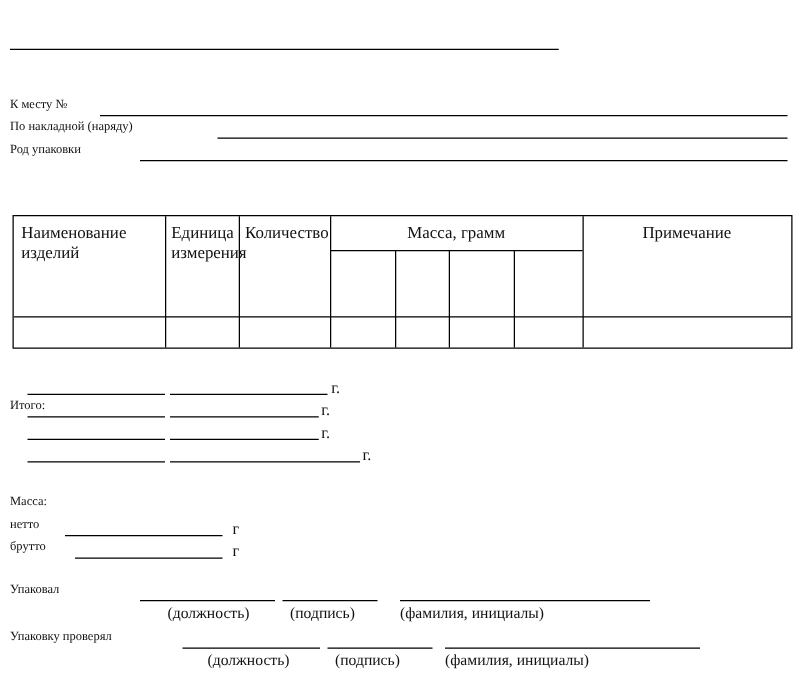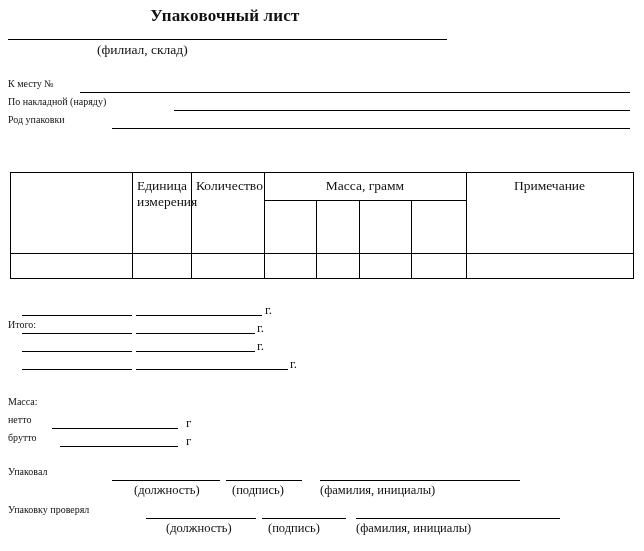--- a/index.html
+++ b/index.html
@@ -105,24 +105,22 @@
     position: absolute;
     font-size: 12.5px;
     white-space: nowrap;
   }
 </style>
 </head>
 <body>
 
 <div id="page">
 
-  <div class="doc-title">Упаковочный лист</div>
 
   <div class="rule" style="left:8px; top:39px; width:439px;"></div>
-  <div class="caption" style="left:97px; top:42px;">(филиал, склад)</div>
 
   <div class="field-label" style="left:8px; top:78px;">К месту №</div>
   <div class="rule" style="left:80px; top:92px; width:550px;"></div>
 
   <div class="field-label" style="left:8px; top:96px;">По накладной (наряду)</div>
   <div class="rule" style="left:174px; top:110px; width:456px;"></div>
 
   <div class="field-label" style="left:8px; top:114px;">Род упаковки</div>
   <div class="rule" style="left:112px; top:128px; width:518px;"></div>
 
@@ -134,20 +132,21 @@
     <div class="vline" style="left:455px;"></div>
 
     <div class="hline" style="left:253px; top:27px; width:202px;"></div>
 
     <div class="vline-sub" style="left:305px; top:27px; height:78px;"></div>
     <div class="vline-sub" style="left:348px; top:27px; height:78px;"></div>
     <div class="vline-sub" style="left:400px; top:27px; height:78px;"></div>
 
     <div class="hline" style="left:0px; top:80px; width:622px;"></div>
 
+    <div class="th" style="left:6px; top:5px; width:112px;">Наименование изделий</div>
     <div class="th" style="left:126px; top:5px; width:48px;">Единица измерения</div>
     <div class="th" style="left:185px; top:5px; width:62px;text-align:right;">Количество</div>
     <div class="th th-center" style="left:253px; top:5px; width:202px;">Масса, грамм</div>
     <div class="th th-center" style="left:455px; top:5px; width:167px;">Примечание</div>
 
     <div style="position:absolute; left:0px; top:81px; width:121px; height:24px;"></div>
     <div style="position:absolute; left:122px; top:81px; width:58px; height:24px;"></div>
     <div style="position:absolute; left:181px; top:81px; width:72px; height:24px;"></div>
     <div style="position:absolute; left:254px; top:81px; width:51px; height:24px;"></div>
     <div style="position:absolute; left:306px; top:81px; width:42px; height:24px;"></div>

